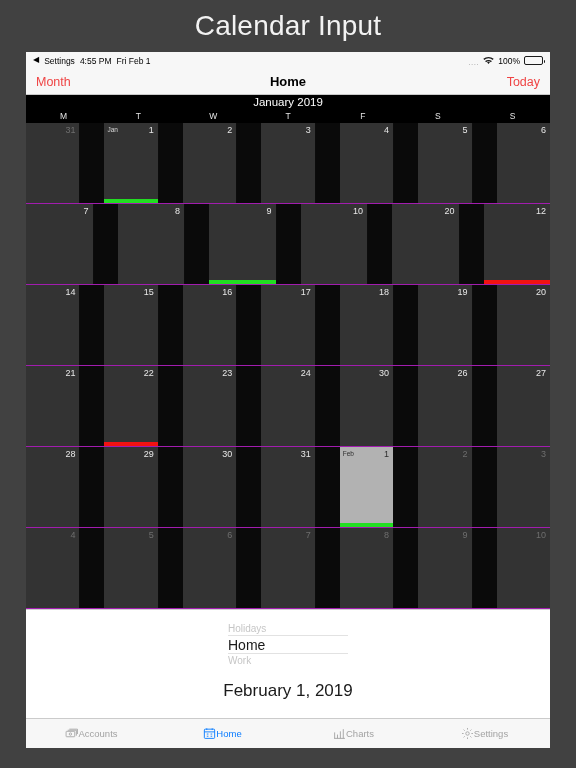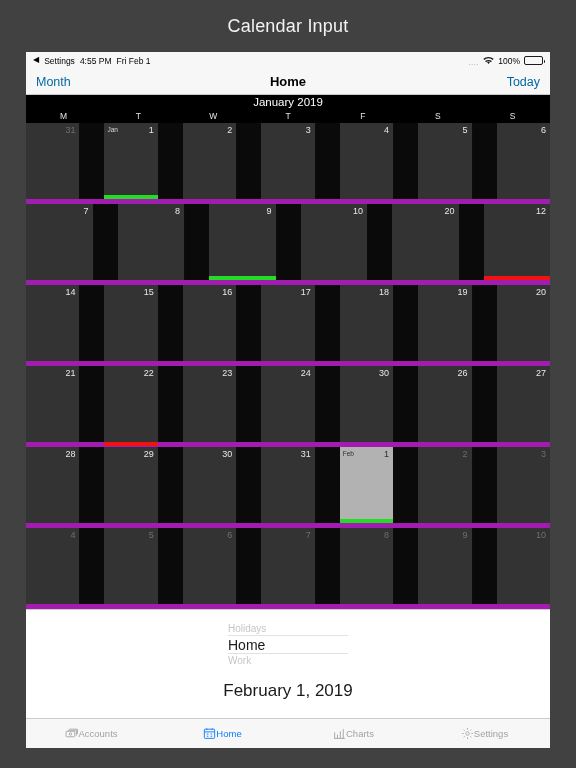--- a/index.html
+++ b/index.html
@@ -8,21 +8,21 @@
     background: #414141;
     font-family: "Liberation Sans", sans-serif;
     overflow: hidden;
   }
 
   
   .page-title {
     width: 576px; height: 52px;
     display: flex; align-items: center; justify-content: center;
     color: #f2f2f2;
-    font-size: 18px; font-weight: 400; letter-spacing: .2px;
+    font-size: 28px; font-weight: 400; letter-spacing: .2px;
   }
 
   
   .device {
     position: absolute;
     left: 26px; top: 52px;
     width: 524px; height: 696px;
     background: #000;
     overflow: hidden;
     display: flex; flex-direction: column;
@@ -52,21 +52,21 @@
   }
   .battery-fill { width: 100%; height: 100%; background: #1b1b1b; border-radius: .5px; }
 
   
   .nav-bar {
     height: 26px; background: #f7f7f7;
     border-bottom: 1px solid #c9c9c9;
     display: flex; align-items: center; padding: 0 10px;
     position: relative;
   }
-  .nav-btn { color: #0369a1; font-size: 12.5px; cursor: pointer; }
+  .nav-btn { color: #ef4444; font-size: 12.5px; cursor: pointer; }
   .nav-title {
     position: absolute; left: 0; right: 0; text-align: center;
     font-size: 13px; font-weight: 700; color: #000;
     pointer-events: none;
   }
   .nav-right { margin-left: auto; }
 
   
   .cal-wrap { background: #4c1d95; flex: 0 0 auto; }
   .month-label {
@@ -78,21 +78,21 @@
     height: 13px; display: flex; background: #000;
   }
   .dow-cell {
     flex: 1; text-align: center; color: #e6e6e6;
     font-size: 8.5px; line-height: 13px;
   }
 
   .grid { background: #0a0a0a; }
   .week-row {
     display: flex; height: 81px;
-    border-bottom: 5px solid #a21caf;
+    border-bottom: 1px solid #a21caf;
     gap: 24px;
   }
   .day-cell {
     flex: 1;
     background: #333333;
     border-right: 1px solid #0c0c0c;
     position: relative;
     cursor: pointer;
   }
   .day-cell:last-child { border-right: none; }

